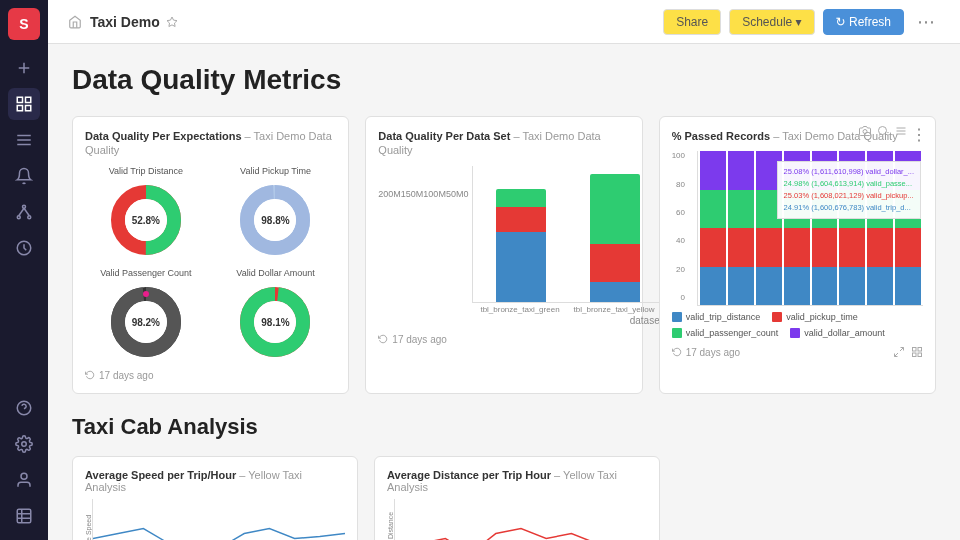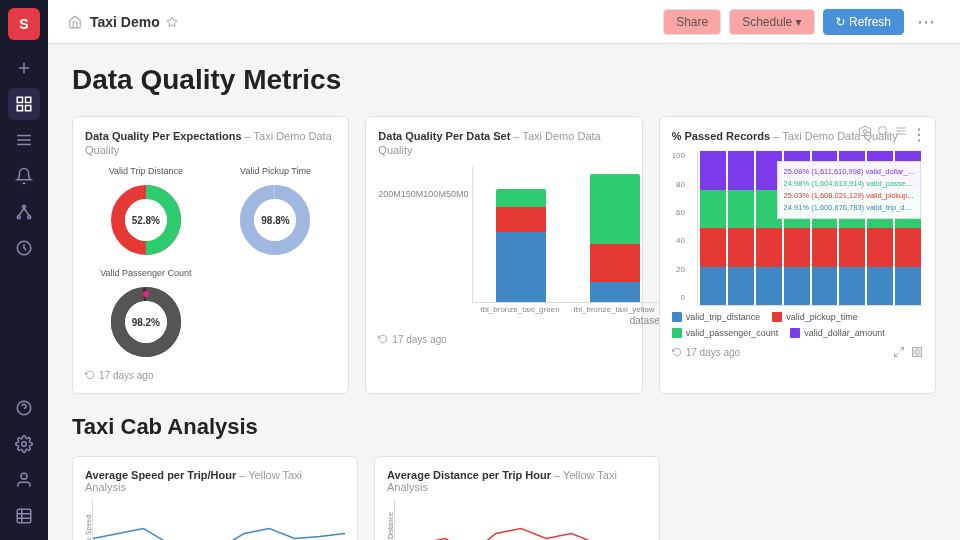--- a/index.html
+++ b/index.html
@@ -64,21 +64,21 @@
       display: flex;
       align-items: center;
       gap: 6px;
     }
     .topbar-spacer { flex: 1; }
     .topbar-btn {
       padding: 5px 12px;
       border-radius: 4px;
       font-size: 12px;
       border: 1px solid #ddd;
-      background: #fca5a5;
+      background: #fde047;
       cursor: pointer;
       color: #555;
     }
     .topbar-btn.primary {
       background: #4a90d9;
       color: white;
       border-color: #4a90d9;
     }
     .topbar-more {
       width: 28px; height: 28px;
@@ -374,20 +374,31 @@
                 <circle cx="40" cy="40" r="28" fill="none" stroke="#333" stroke-width="14"></circle>
                 <circle cx="40" cy="40" r="28" fill="none" stroke="#555" stroke-width="14" stroke-dasharray="173 3" stroke-dashoffset="0" transform="rotate(-90 40 40)"></circle>
                 <circle cx="40" cy="40" r="21" fill="white"></circle>
 
                 <circle cx="40" cy="12" r="3" fill="#e91e8c"></circle>
               </svg>
               <div class="donut-center">98.2%</div>
             </div>
           </div>
 
+          <div class="donut-item">
+            <div class="donut-label">Valid Dollar Amount</div>
+            <div class="donut-wrap">
+              <svg viewBox="0 0 80 80">
+                <circle cx="40" cy="40" r="28" fill="none" stroke="#e53935" stroke-width="14"></circle>
+                <circle cx="40" cy="40" r="28" fill="none" stroke="#2ecc71" stroke-width="14" stroke-dasharray="173 3" stroke-dashoffset="-3" transform="rotate(-90 40 40)"></circle>
+                <circle cx="40" cy="40" r="21" fill="white"></circle>
+              </svg>
+              <div class="donut-center">98.1%</div>
+            </div>
+          </div>
         </div>
         <div class="card-footer">
           <svg width="10" height="10" viewBox="0 0 24 24" fill="none" stroke="currentColor" stroke-width="2">
               <polyline points="1 4 1 10 7 10"></polyline>
               <path d="M3.51 15a9 9 0 102.13-9.36L1 10"></path>
             </svg>
           <span>17 days ago</span>
         </div>
       </div>
 

